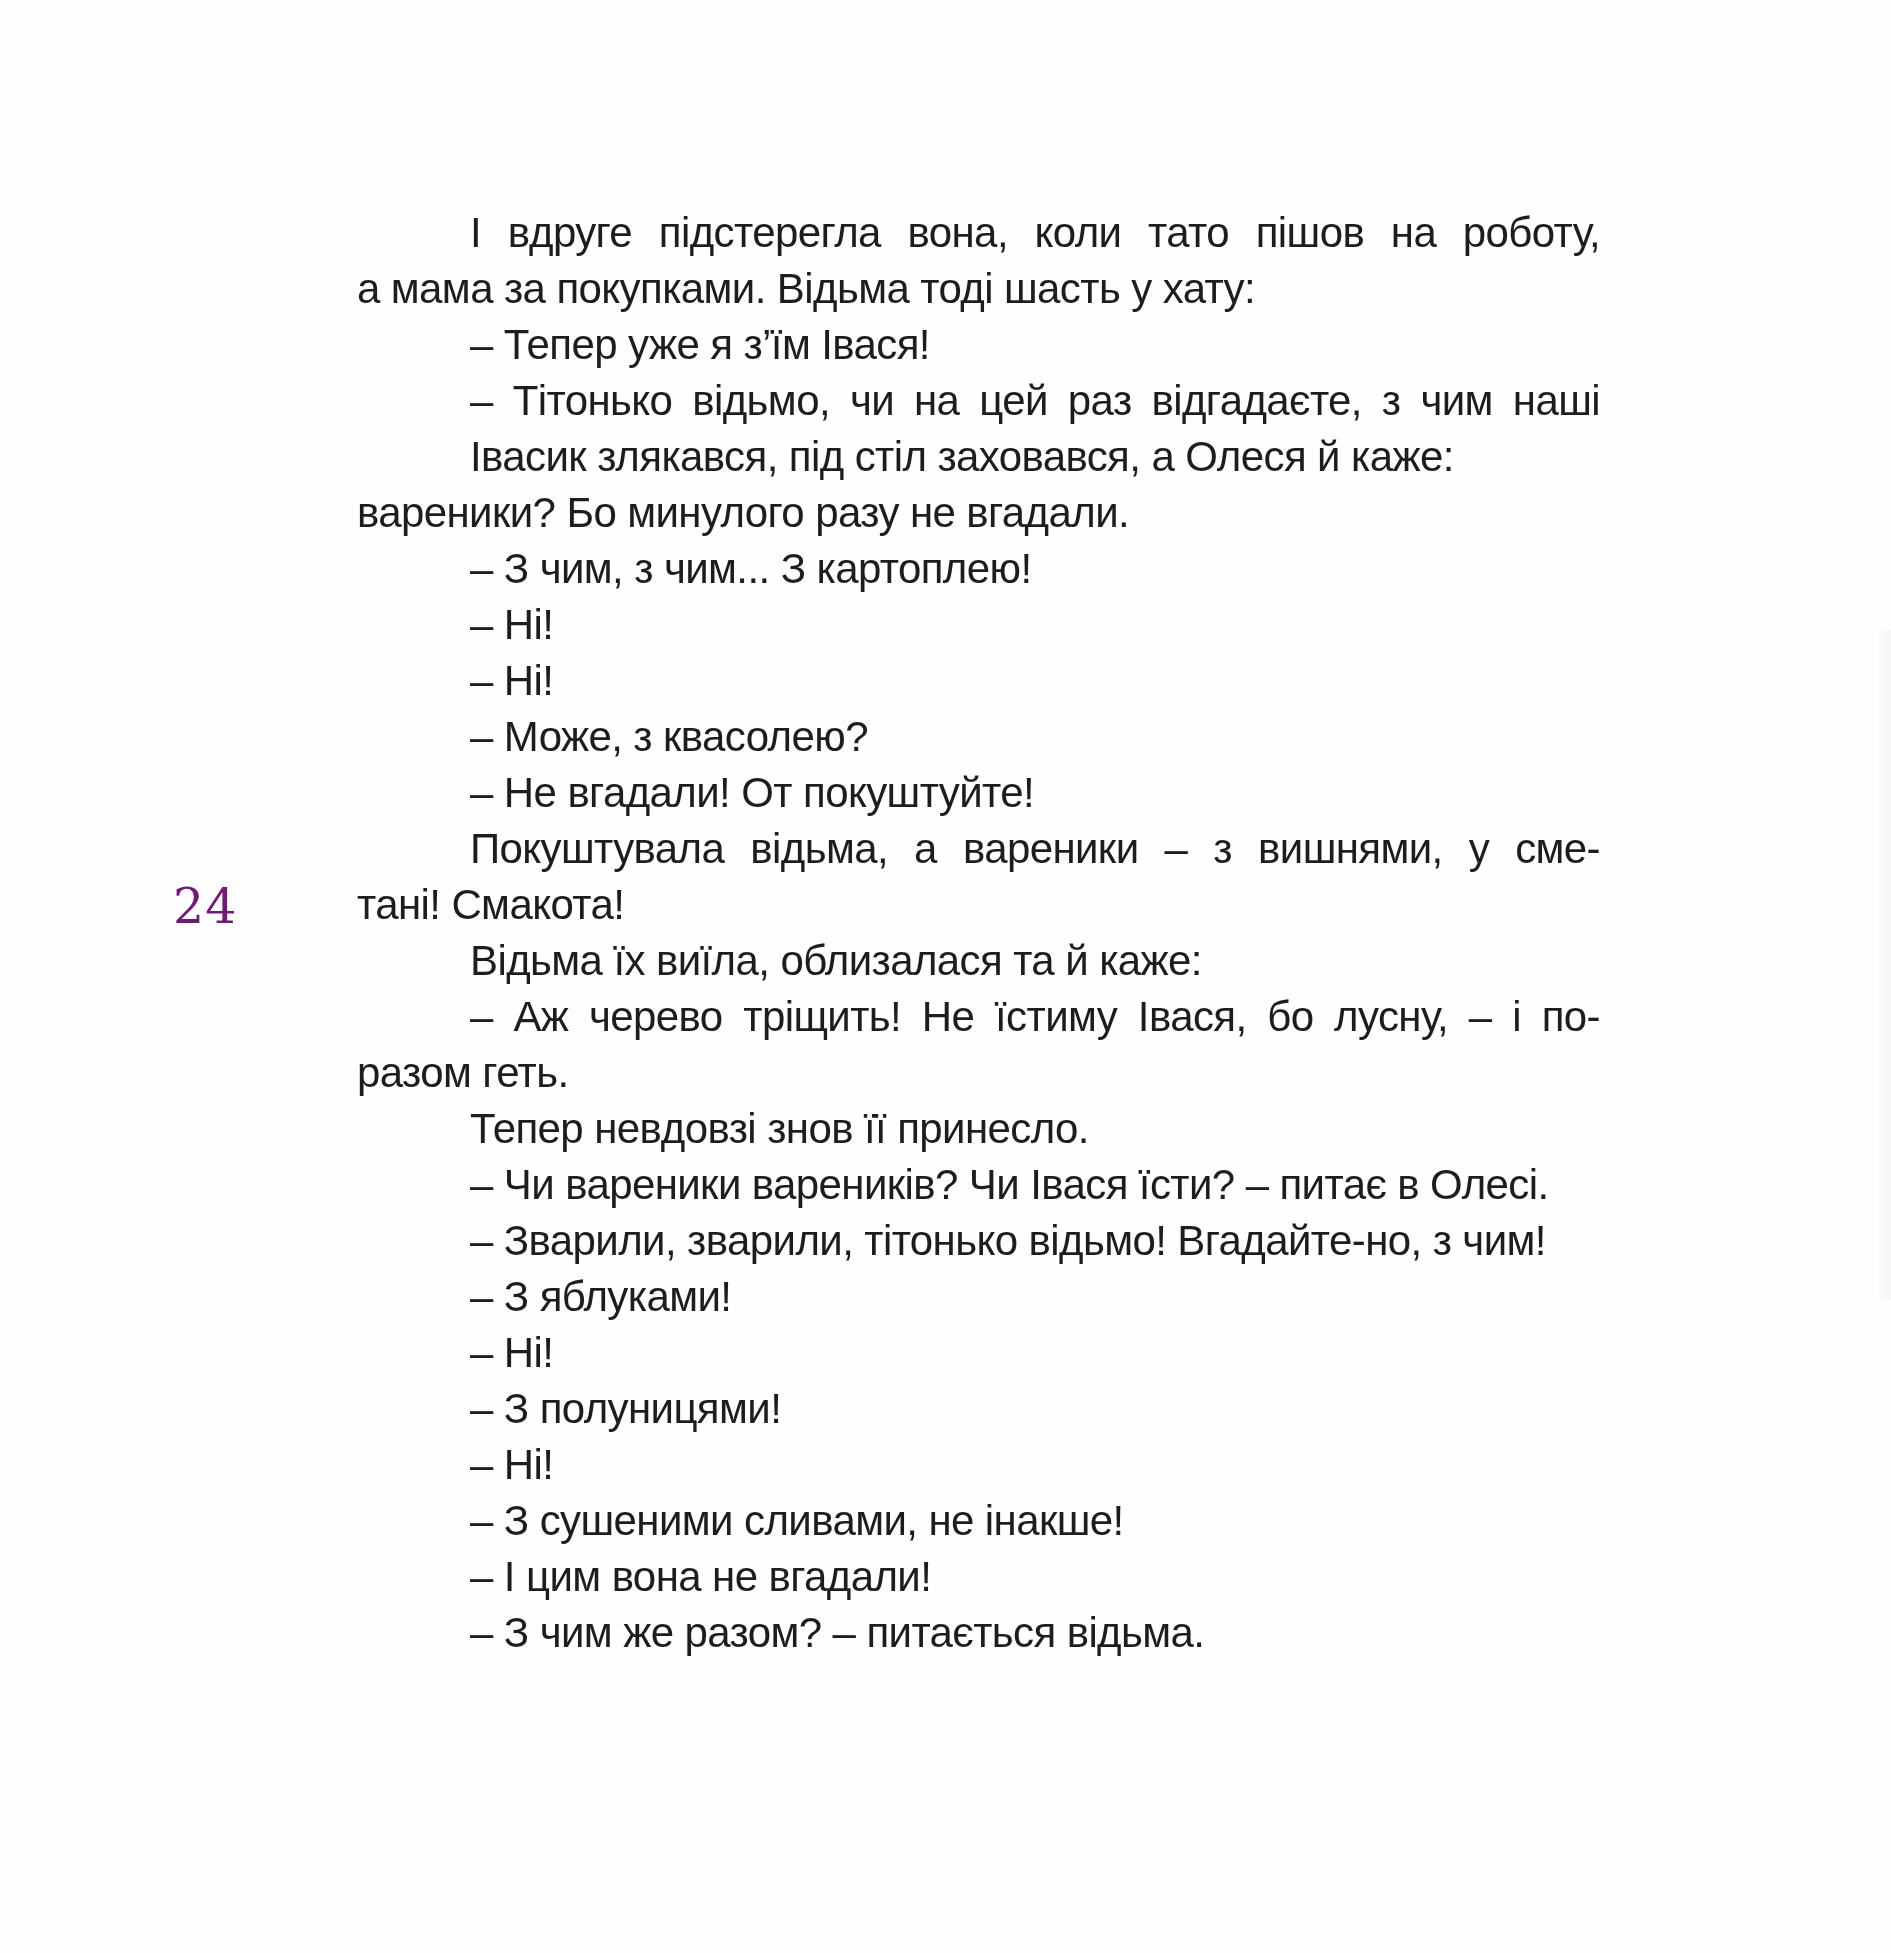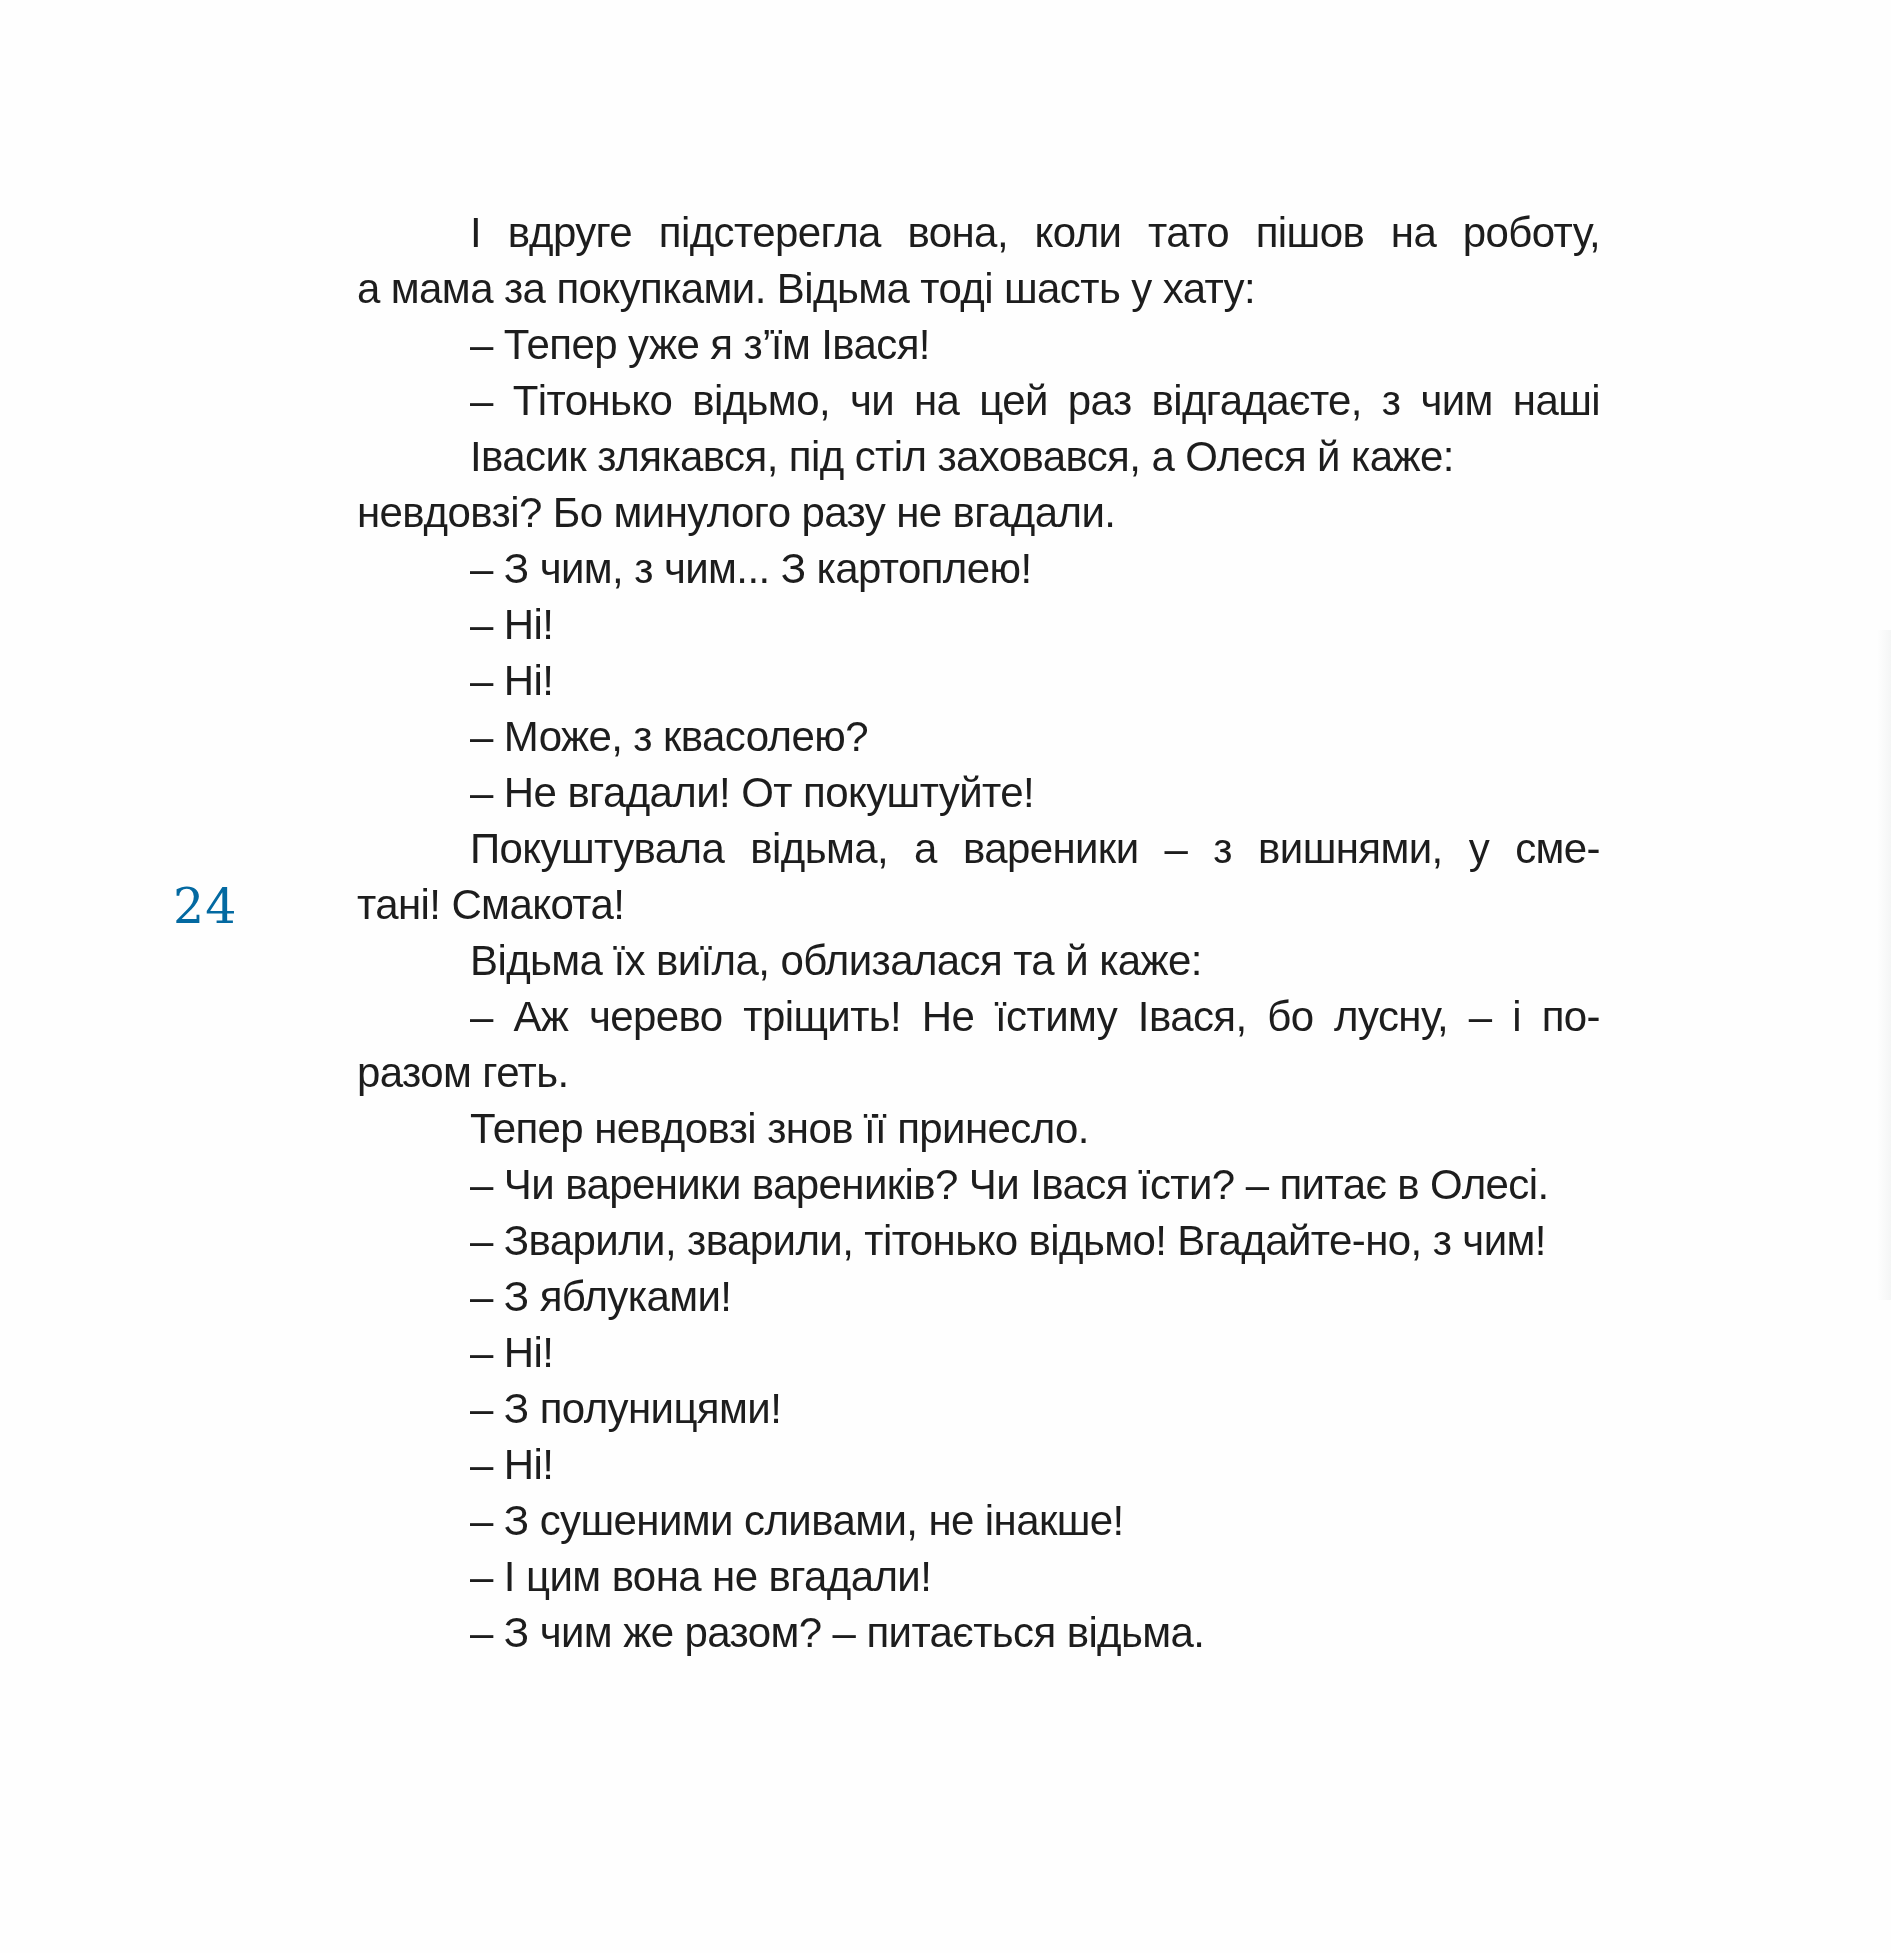--- a/index.html
+++ b/index.html
@@ -20,21 +20,21 @@
       width: 1891px;
       height: 1953px;
       background: #fefefe;
     }
     .page-number {
       position: absolute;
       left: 173px;
       top: 882px;
       font-family: "DejaVu Serif", "Liberation Serif", serif;
       font-size: 49px;
-      color: #0369a1;
+      color: #701a75;
       letter-spacing: 1px;
       line-height: 1;
     }
     .text-block {
       position: absolute;
       left: 357px;
       top: 205px;
       width: 1243px;
       font-family: "Liberation Sans", "DejaVu Sans", sans-serif;
       font-size: 42px;
@@ -69,21 +69,21 @@
 
 <div class="page">
   <div class="page-number">24</div>
 
   <div class="text-block">
     <div class="line indent justify">І вдруге підстерегла вона, коли тато пішов на роботу,</div>
     <div class="line">а мама за покупками. Відьма тоді шасть у хату:</div>
     <div class="line indent">– Тепер уже я з’їм Івася!</div>
     <div class="line indent justify">– Тітонько відьмо, чи на цей раз відгадаєте, з чим наші</div>
     <div class="line indent">Івасик злякався, під стіл заховався, а Олеся й каже:</div>
-    <div class="line">невдовзі? Бо минулого разу не вгадали.</div>
+    <div class="line">вареники? Бо минулого разу не вгадали.</div>
     <div class="line indent">– З чим, з чим... З картоплею!</div>
     <div class="line indent">– Ні!</div>
     <div class="line indent">– Ні!</div>
     <div class="line indent">– Може, з квасолею?</div>
     <div class="line indent">– Не вгадали! От покуштуйте!</div>
     <div class="line indent justify">Покуштувала відьма, а вареники – з вишнями, у сме-</div>
     <div class="line">тані! Смакота!</div>
     <div class="line indent">Відьма їх виїла, облизалася та й каже:</div>
     <div class="line indent justify">– Аж черево тріщить! Не їстиму Івася, бо лусну, – і по-</div>
     <div class="line">разом геть.</div>

